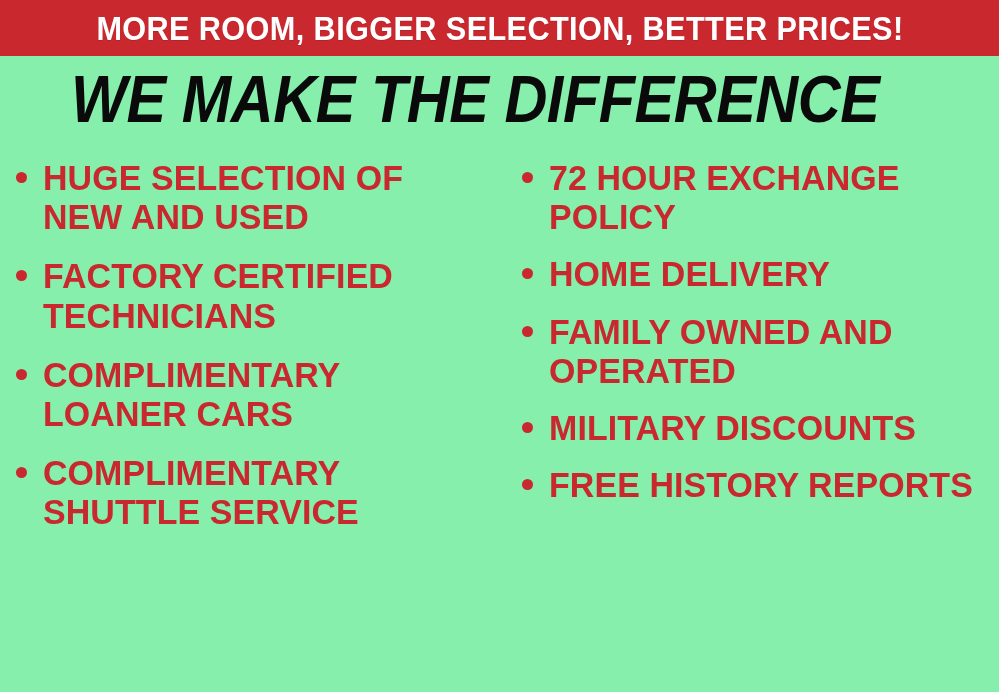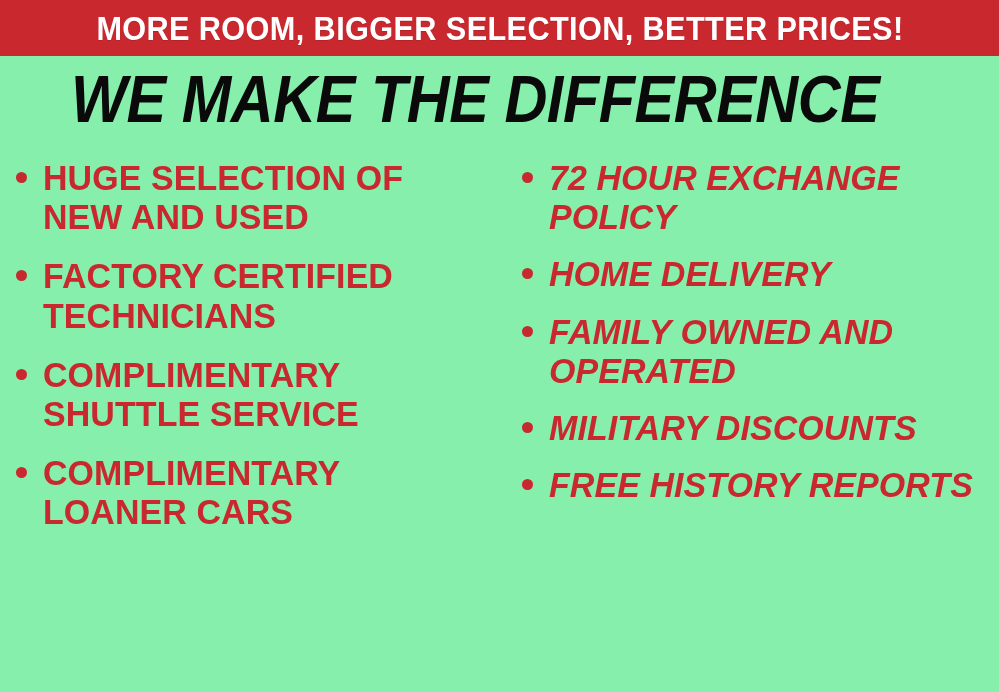--- a/index.html
+++ b/index.html
@@ -85,21 +85,20 @@
   }
 
   .bullet-col.left {
     width: 505px;
     padding-left: 16px;
   }
 
   .bullet-col.right {
     width: 494px;
     padding-left: 17px;
-    font-style: italic;
   }
 
   .bullet-list {
     list-style: none;
     margin: 0;
     padding: 0;
   }
 
   .bullet-item {
     display: flex;
@@ -154,25 +153,25 @@
         <li class="bullet-item">
           <span class="bullet-dot"></span>
           <span class="bullet-text">HUGE SELECTION OF NEW AND USED</span>
         </li>
         <li class="bullet-item">
           <span class="bullet-dot"></span>
           <span class="bullet-text">FACTORY CERTIFIED TECHNICIANS</span>
         </li>
         <li class="bullet-item">
           <span class="bullet-dot"></span>
+          <span class="bullet-text">COMPLIMENTARY LOANER CARS</span>
+        </li>
+        <li class="bullet-item">
+          <span class="bullet-dot"></span>
           <span class="bullet-text">COMPLIMENTARY SHUTTLE SERVICE</span>
-        </li>
-        <li class="bullet-item">
-          <span class="bullet-dot"></span>
-          <span class="bullet-text">COMPLIMENTARY LOANER CARS</span>
         </li>
       </ul>
     </div>
 
     <div class="bullet-col right">
       <ul class="bullet-list">
         <li class="bullet-item">
           <span class="bullet-dot"></span>
           <span class="bullet-text">72 HOUR EXCHANGE POLICY</span>
         </li>

